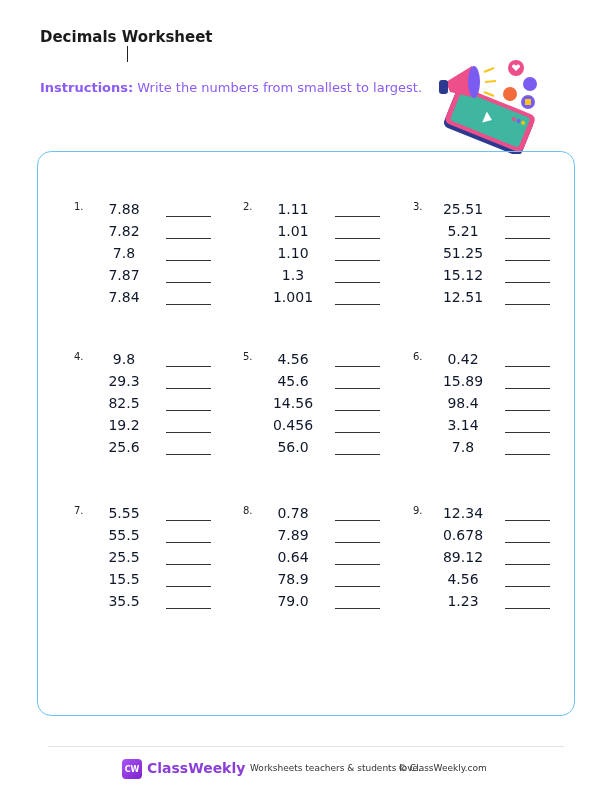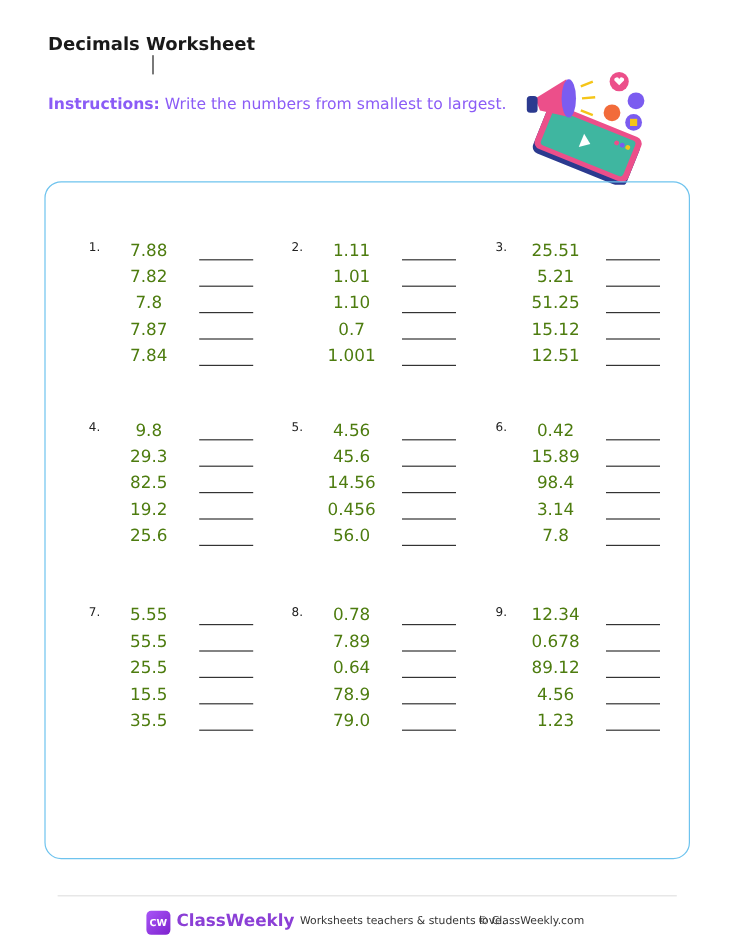--- a/index.html
+++ b/index.html
@@ -8,21 +8,21 @@
     .title { font-weight: bold; font-size: 15px; color: #1a1a1a; }
     .sep { margin: 0 6px 0 8px; width: 1.5px; height: 16px; background: #222; display: inline-block; }
     .subtitle { font-size: 13px; color: #222; }
     .instructions { position: absolute; left: 40px; top: 80px; font-size: 13px; color: #8b5cf6; white-space: nowrap; }
     .instructions .label { font-weight: bold; }
     .illus { position: absolute; left: 424px; top: 54px; width: 124px; height: 100px; }
     .box { position: absolute; left: 37px; top: 151px; width: 538px; height: 565px; border: 1.5px solid #6ec3ee; border-radius: 14px; box-sizing: border-box; }
     .problem { position: absolute; width: 160px; }
     .pnum { position: absolute; left: 0; top: 0; font-size: 10px; color: #222; font-family: "DejaVu Sans", sans-serif; }
     .row { position: absolute; left: 0; height: 22px; width: 160px; }
-    .val { position: absolute; left: 20px; width: 60px; text-align: center; font-size: 14px; color: #4d7c0f; top: 0; }
+    .val { position: absolute; left: 20px; width: 60px; text-align: center; font-size: 14px; color: #0f172a; top: 0; }
     .blank { position: absolute; left: 92px; top: 15px; width: 45px; border-bottom: 1.2px solid #333; height: 0; }
     .footer-line { position: absolute; left: 48px; top: 746px; width: 516px; height: 1px; background: #e2e2e2; }
     .footer { position: absolute; left: 0; top: 758px; width: 612px; height: 22px; }
     .logo-badge { position: absolute; left: 122px; top: 1px; width: 20px; height: 20px; border-radius: 4px; background: linear-gradient(135deg, #a855f7, #7e22ce); color: #fff; font-weight: bold; font-size: 8px; display: flex; align-items: center; justify-content: center; }
     .logo-text { position: absolute; left: 147px; top: 2px; font-weight: bold; font-size: 14px; color: #8b3fd6; }
     .tagline { position: absolute; left: 250px; top: 5px; font-size: 9px; color: #333; white-space: nowrap; }
     .copyright { position: absolute; left: 398px; top: 5px; font-size: 9px; color: #333; white-space: nowrap; }
   </style>
 </head>
 <body>
@@ -149,21 +149,21 @@
       </div>
     <div class="row" style="top:22px;">
         <span class="val">1.01</span>
         <span class="blank"></span>
       </div>
     <div class="row" style="top:44px;">
         <span class="val">1.10</span>
         <span class="blank"></span>
       </div>
     <div class="row" style="top:66px;">
-        <span class="val">0.7</span>
+        <span class="val">1.3</span>
         <span class="blank"></span>
       </div>
     <div class="row" style="top:88px;">
         <span class="val">1.001</span>
         <span class="blank"></span>
       </div>
   </div>
 
   <div class="problem" style="left:243px; top:351px;">
     <span class="pnum">5.</span>

